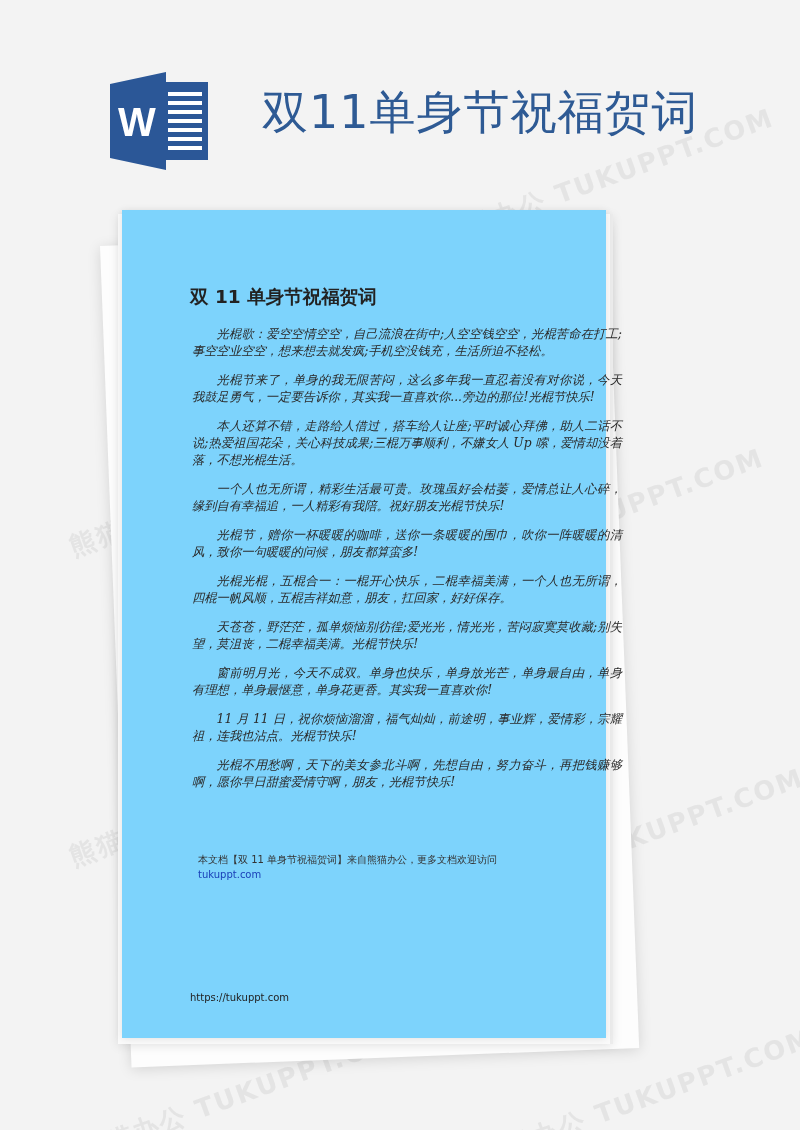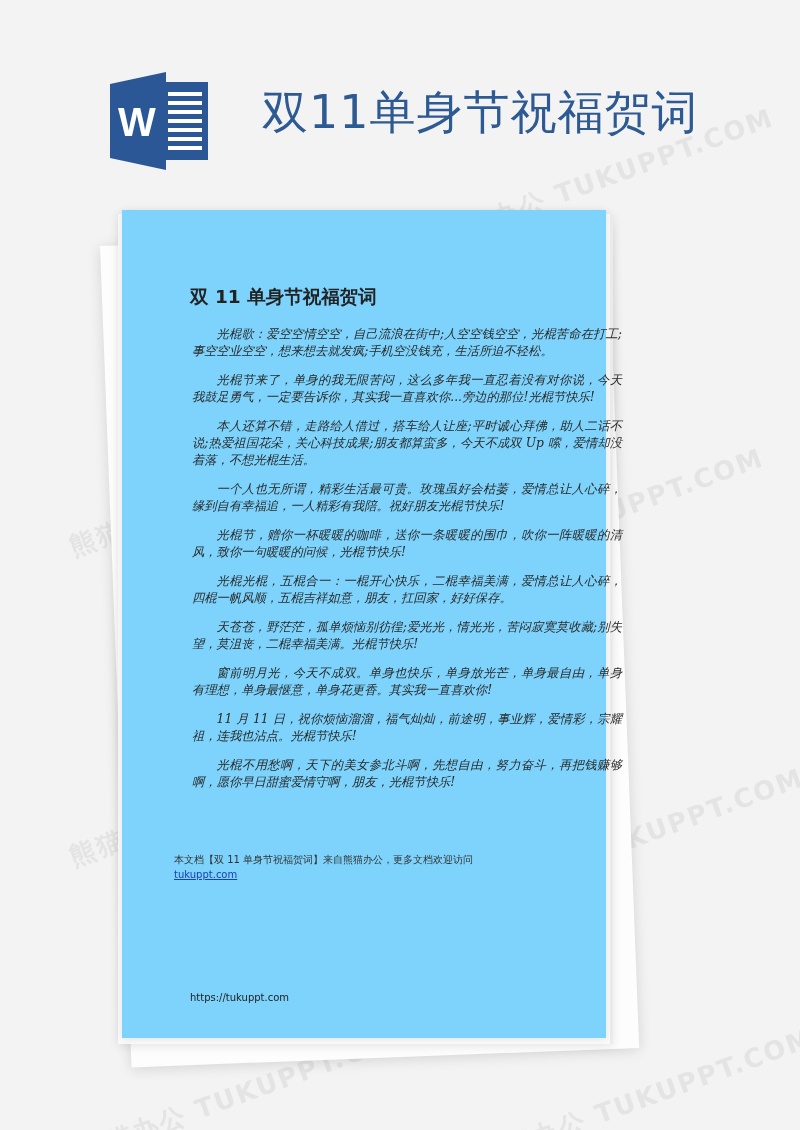--- a/index.html
+++ b/index.html
@@ -33,25 +33,25 @@
     position: absolute; left: 68px; top: 74px;
     font-size: 18.5px; font-weight: bold; color: #222; white-space: nowrap;
     font-family: "DejaVu Sans", "Liberation Sans", sans-serif;
   }
   .body-text { position: absolute; left: 70px; top: 116px; width: 430px; }
   .para {
     font-size: 12.3px; line-height: 17px; color: #2a2a2a;
     text-indent: 2em; margin: 0 0 12px 0; text-align: justify; font-style: italic;
   }
   .footer-note {
-    position: absolute; left: 52px; top: 643px; font-size: 10px; color: #333;
+    position: absolute; left: 76px; top: 643px; font-size: 10px; color: #333;
     font-family: "DejaVu Sans", "Liberation Sans", sans-serif;
   }
   .footer-link {
-    display: block; color: #1a40b8; text-decoration: underline; margin-top: 2px;
+    display: block; color: #1a40b8; margin-top: 2px;
   }
   .page-url {
     position: absolute; left: 68px; top: 782px; font-size: 10px; color: #222;
     font-family: "DejaVu Sans", "Liberation Sans", sans-serif;
     text-align: center;
   }
   .watermark {
     position: absolute; color: rgba(200,200,200,0.35);
     font-family: "DejaVu Sans", "Liberation Sans", sans-serif;
     font-size: 26px; font-weight: bold; transform: rotate(-20deg);
@@ -88,24 +88,24 @@
 <div class="watermark" style="left:470px; top:1080px;">熊猫办公 TUKUPPT.COM</div>
 
 <div class="page-back"></div>
 <div class="page-mid"></div>
 
 <div class="page">
   <div class="doc-title">双 11 单身节祝福贺词</div>
   <div class="body-text">
     <p class="para">光棍歌：爱空空情空空，自己流浪在街中;人空空钱空空，光棍苦命在打工;事空空业空空，想来想去就发疯;手机空没钱充，生活所迫不轻松。</p>
     <p class="para">光棍节来了，单身的我无限苦闷，这么多年我一直忍着没有对你说，今天我鼓足勇气，一定要告诉你，其实我一直喜欢你...旁边的那位!光棍节快乐!</p>
-    <p class="para">本人还算不错，走路给人借过，搭车给人让座;平时诚心拜佛，助人二话不说;热爱祖国花朵，关心科技成果;朋友都算蛮多，今天不成双 Up 嗦，爱情却没着落，不想光棍生活。</p>
+    <p class="para">本人还算不错，走路给人借过，搭车给人让座;平时诚心拜佛，助人二话不说;热爱祖国花朵，关心科技成果;三棍万事顺利，不嫌女人 Up 嗦，爱情却没着落，不想光棍生活。</p>
     <p class="para">一个人也无所谓，精彩生活最可贵。玫瑰虽好会枯萎，爱情总让人心碎，缘到自有幸福追，一人精彩有我陪。祝好朋友光棍节快乐!</p>
-    <p class="para">光棍节，赠你一杯暖暖的咖啡，送你一条暖暖的围巾，吹你一阵暖暖的清风，致你一句暖暖的问候，光棍节快乐!</p>
-    <p class="para">光棍光棍，五棍合一：一棍开心快乐，二棍幸福美满，爱情总让人心碎，四棍一帆风顺，五棍吉祥如意，朋友，扛回家，好好保存。</p>
+    <p class="para">光棍节，赠你一杯暖暖的咖啡，送你一条暖暖的围巾，吹你一阵暖暖的清风，致你一句暖暖的问候，朋友都算蛮多!</p>
+    <p class="para">光棍光棍，五棍合一：一棍开心快乐，二棍幸福美满，一个人也无所谓，四棍一帆风顺，五棍吉祥如意，朋友，扛回家，好好保存。</p>
     <p class="para">天苍苍，野茫茫，孤单烦恼别彷徨;爱光光，情光光，苦闷寂寞莫收藏;别失望，莫沮丧，二棍幸福美满。光棍节快乐!</p>
     <p class="para">窗前明月光，今天不成双。单身也快乐，单身放光芒，单身最自由，单身有理想，单身最惬意，单身花更香。其实我一直喜欢你!</p>
     <p class="para">11 月 11 日，祝你烦恼溜溜，福气灿灿，前途明，事业辉，爱情彩，宗耀祖，连我也沾点。光棍节快乐!</p>
     <p class="para">光棍不用愁啊，天下的美女参北斗啊，先想自由，努力奋斗，再把钱赚够啊，愿你早日甜蜜爱情守啊，朋友，光棍节快乐!</p>
   </div>
   <div class="footer-note">
     <span>本文档【双 11 单身节祝福贺词】来自熊猫办公，更多文档欢迎访问</span>
     <a class="footer-link">tukuppt.com</a>
   </div>
   <div class="page-url">https://tukuppt.com</div>

